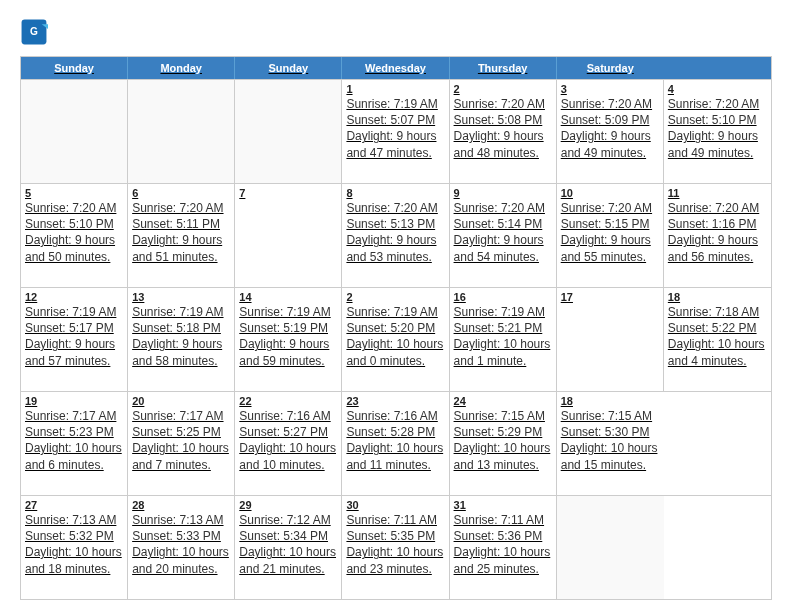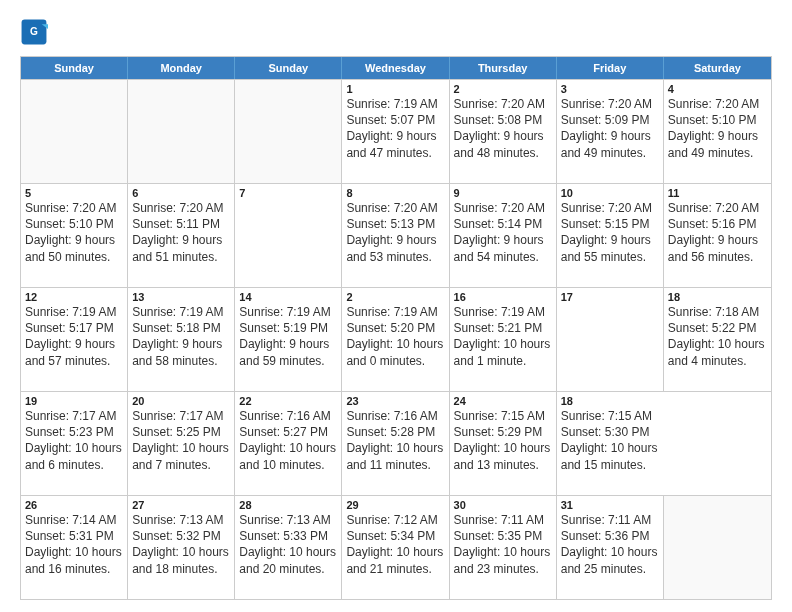--- a/index.html
+++ b/index.html
@@ -52,20 +52,21 @@
     .title-block h2 {
       font-size: 14px;
       font-weight: normal;
       color: #444;
     }
     .calendar {
       flex: 1;
       display: flex;
       flex-direction: column;
       border: 1px solid #ccc;
+      text-decoration: underline;
     }
     .cal-header-row {
       display: grid;
       grid-template-columns: repeat(7, 1fr);
       background: #3a7fc1;
     }
     .cal-header-cell {
       color: #fff;
       font-size: 11px;
       font-weight: bold;
@@ -129,21 +130,20 @@
     </div>
   </div>
 
   <div class="calendar">
     <div class="cal-header-row">
     <div class="cal-header-cell">Sunday</div>
         <div class="cal-header-cell">Monday</div>
         <div class="cal-header-cell">Sunday</div>
         <div class="cal-header-cell">Wednesday</div>
         <div class="cal-header-cell">Thursday</div>
-        <div class="cal-header-cell">Friday</div>
         <div class="cal-header-cell">Saturday</div>
       </div>
     <div class="cal-body">
     <div class="cal-row">
           <div class="cal-cell empty"></div>
           <div class="cal-cell empty"></div>
           <div class="cal-cell empty"></div>
           <div class="cal-cell">
             <div class="day-num">1</div>
             <div class="day-info">Sunrise: 7:19 AM
@@ -199,21 +199,21 @@
           </div>
           <div class="cal-cell">
             <div class="day-num">10</div>
             <div class="day-info">Sunrise: 7:20 AM
 Sunset: 5:15 PM
 Daylight: 9 hours and 55 minutes.</div>
           </div>
           <div class="cal-cell">
             <div class="day-num">11</div>
             <div class="day-info">Sunrise: 7:20 AM
-Sunset: 5:16 PM
+Sunset: 1:16 PM
 Daylight: 9 hours and 56 minutes.</div>
           </div>
         </div>
         <div class="cal-row">
           <div class="cal-cell">
             <div class="day-num">12</div>
             <div class="day-info">Sunrise: 7:19 AM
 Sunset: 5:17 PM
 Daylight: 9 hours and 57 minutes.</div>
           </div>
@@ -283,26 +283,20 @@
 Daylight: 10 hours and 13 minutes.</div>
           </div>
           <div class="cal-cell">
             <div class="day-num">18</div>
             <div class="day-info">Sunrise: 7:15 AM
 Sunset: 5:30 PM
 Daylight: 10 hours and 15 minutes.</div>
           </div>
         </div>
         <div class="cal-row">
-          <div class="cal-cell">
-            <div class="day-num">26</div>
-            <div class="day-info">Sunrise: 7:14 AM
-Sunset: 5:31 PM
-Daylight: 10 hours and 16 minutes.</div>
-          </div>
           <div class="cal-cell">
             <div class="day-num">27</div>
             <div class="day-info">Sunrise: 7:13 AM
 Sunset: 5:32 PM
 Daylight: 10 hours and 18 minutes.</div>
           </div>
           <div class="cal-cell">
             <div class="day-num">28</div>
             <div class="day-info">Sunrise: 7:13 AM
 Sunset: 5:33 PM

